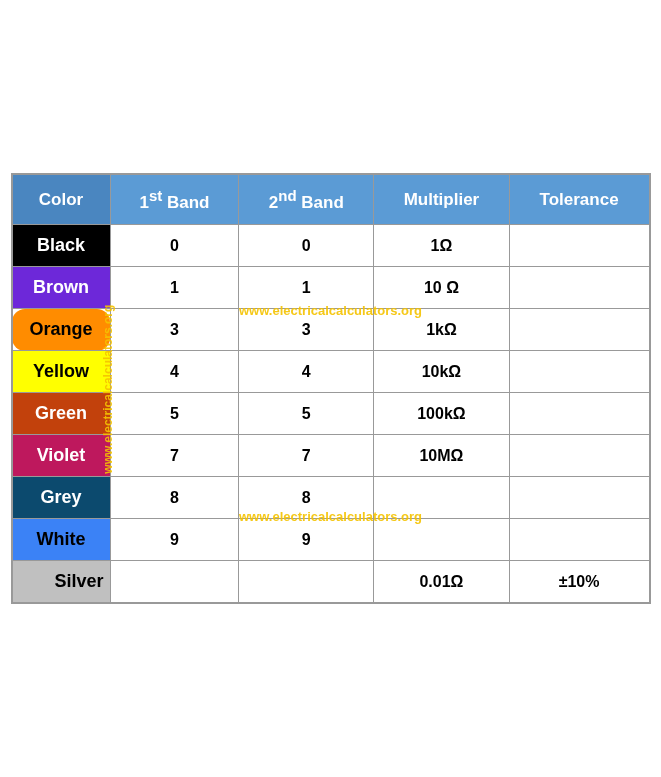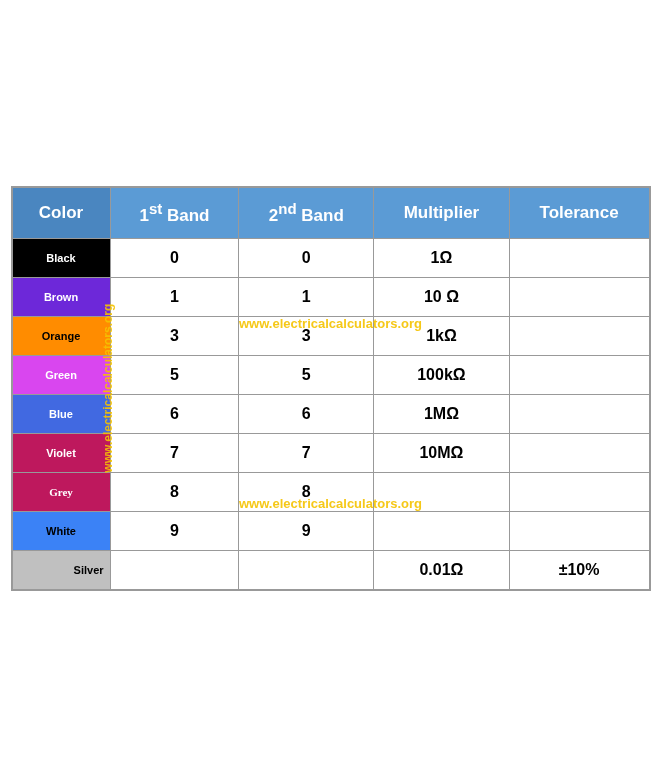--- a/index.html
+++ b/index.html
@@ -74,32 +74,32 @@
     thead th {
       background-color: #5b9bd5;
       color: #fff;
       font-size: 17px;
       padding: 12px 18px;
     }
     thead th:first-child {
       background-color: #4a86c0;
     }
     .color-cell {
-      font-size: 11px;
+      font-size: 18px;
       font-weight: bold;
     }
     .row-black { background-color: #000; color: #fff; }
     .row-brown { background-color: #6d28d9; color: #fff; }
     .row-red { background-color: #ff0000; color: #fff; }
-    .row-orange { background-color: #ff8c00; color: #000; }
+    .row-orange { background-color: #ff8c00; color: #000; border-radius: 13px; }
     .row-yellow { background-color: #ffff00; color: #000; }
-    .row-green { background-color: #d946ef; color: #fff; }
+    .row-green { background-color: #c2410c; color: #fff; }
     .row-blue { background-color: #4169e1; color: #fff; }
     .row-violet { background-color: #be185d; color: #fff; }
-    .row-grey { background-color: #be185d; color: #fff; font-family: Liberation Serif, serif; }
+    .row-grey { background-color: #0c4a6e; color: #fff; }
     .row-white { background-color: #3b82f6; color: #000; }
     .row-gold { background-color: #c8a000; color: #fff; }
     .row-silver { background-color: #c0c0c0; color: #000; text-align: right; }
     .data-cell {
       background-color: #fff;
       color: #000;
     }
     .sup {
       font-size: 15px;
       vertical-align: super;
@@ -142,31 +142,31 @@
           <td class="data-cell tolerance-col"></td>
         </tr>
         <tr>
           <td class="color-cell row-orange">Orange</td>
           <td class="data-cell">3</td>
           <td class="data-cell">3</td>
           <td class="data-cell">1kΩ</td>
           <td class="data-cell tolerance-col"></td>
         </tr>
         <tr>
+          <td class="color-cell row-yellow">Yellow</td>
+          <td class="data-cell">4</td>
+          <td class="data-cell">4</td>
+          <td class="data-cell">10kΩ</td>
+          <td class="data-cell tolerance-col"></td>
+        </tr>
+        <tr>
           <td class="color-cell row-green">Green</td>
           <td class="data-cell">5</td>
           <td class="data-cell">5</td>
           <td class="data-cell">100kΩ</td>
-          <td class="data-cell tolerance-col"></td>
-        </tr>
-        <tr>
-          <td class="color-cell row-blue">Blue</td>
-          <td class="data-cell">6</td>
-          <td class="data-cell">6</td>
-          <td class="data-cell">1MΩ</td>
           <td class="data-cell tolerance-col"></td>
         </tr>
         <tr>
           <td class="color-cell row-violet">Violet</td>
           <td class="data-cell">7</td>
           <td class="data-cell">7</td>
           <td class="data-cell">10MΩ</td>
           <td class="data-cell tolerance-col"></td>
         </tr>
         <tr>

